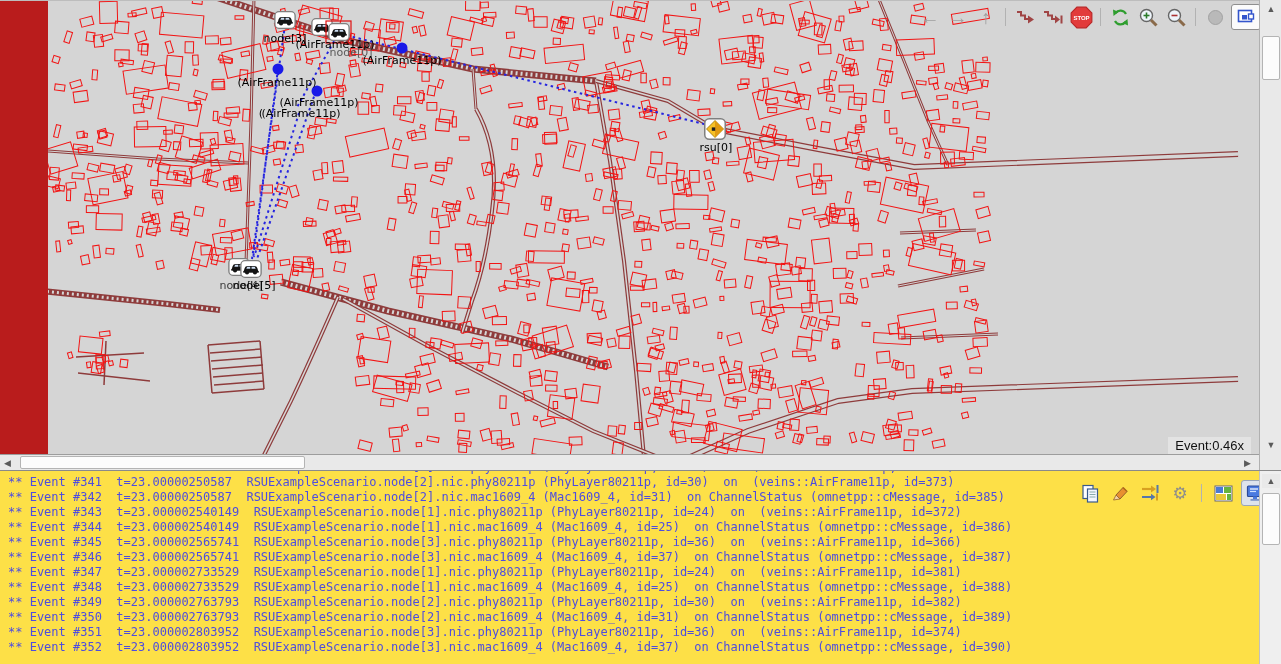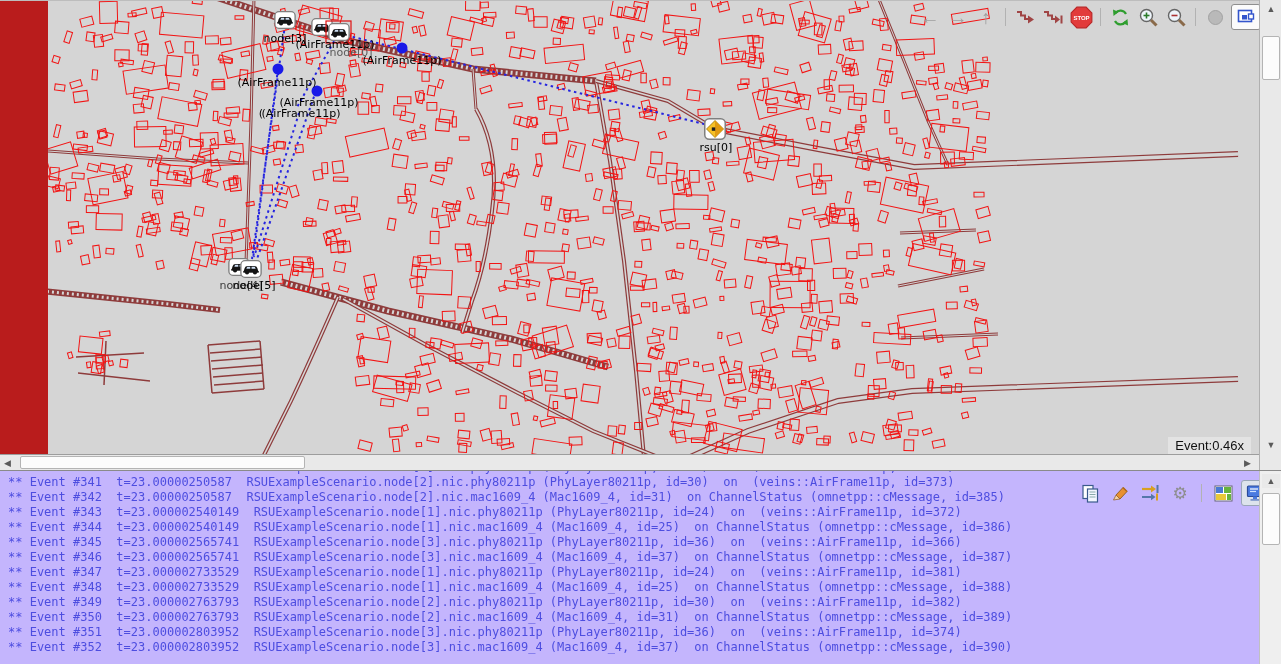--- a/index.html
+++ b/index.html
@@ -21,21 +21,21 @@
   
   .sb-track{position:absolute;background:#e9e9e9;}
   .sb-arrow{position:absolute;display:flex;align-items:center;justify-content:center;font-size:9px;color:#5a5a5a;background:#e9e9e9;}
   .sb-thumb{position:absolute;background:#fcfcfc;border:1px solid #b4b4b4;border-radius:2px;box-sizing:border-box;}
   #map-hscroll{left:0;top:454px;width:1259px;height:16px;border-top:1px solid #9d9d9d;box-sizing:border-box;}
   #map-vscroll{left:1259px;top:0;width:22px;height:470px;border-left:1px solid #b0b0b0;box-sizing:border-box;}
   #log-vscroll{left:1259px;top:471px;width:22px;height:193px;border-left:1px solid #c0c0c0;box-sizing:border-box;background:#efefef;}
   
   #splitter{position:absolute;left:0;top:470px;width:1281px;height:1px;background:#8a8a8a;}
   
-  #log-panel{position:absolute;left:0;top:471px;width:1259px;height:193px;background:#c4b5fd;overflow:hidden;}
+  #log-panel{position:absolute;left:0;top:471px;width:1259px;height:193px;background:#fde047;overflow:hidden;}
   #log-lines{margin-top:-11px;padding-left:8px;font-family:"DejaVu Sans Mono","Liberation Mono",monospace;
              font-size:12px;line-height:15px;color:#4d4de0;white-space:pre;}
   .log-row{height:15px;}
   #log-toolbar{position:absolute;left:1078px;top:480px;height:26px;display:flex;align-items:center;gap:6px;}
   .ltbtn{width:24px;height:22px;display:flex;align-items:center;justify-content:center;}
   .ltbtn.pressed{background:#dde3ec;border:1px solid #9aa6b8;border-radius:3px;width:26px;height:24px;}
   .gear-glyph{font-size:17px;color:#8d8d8d;line-height:1;}
 </style>
 </head>
 <body>

